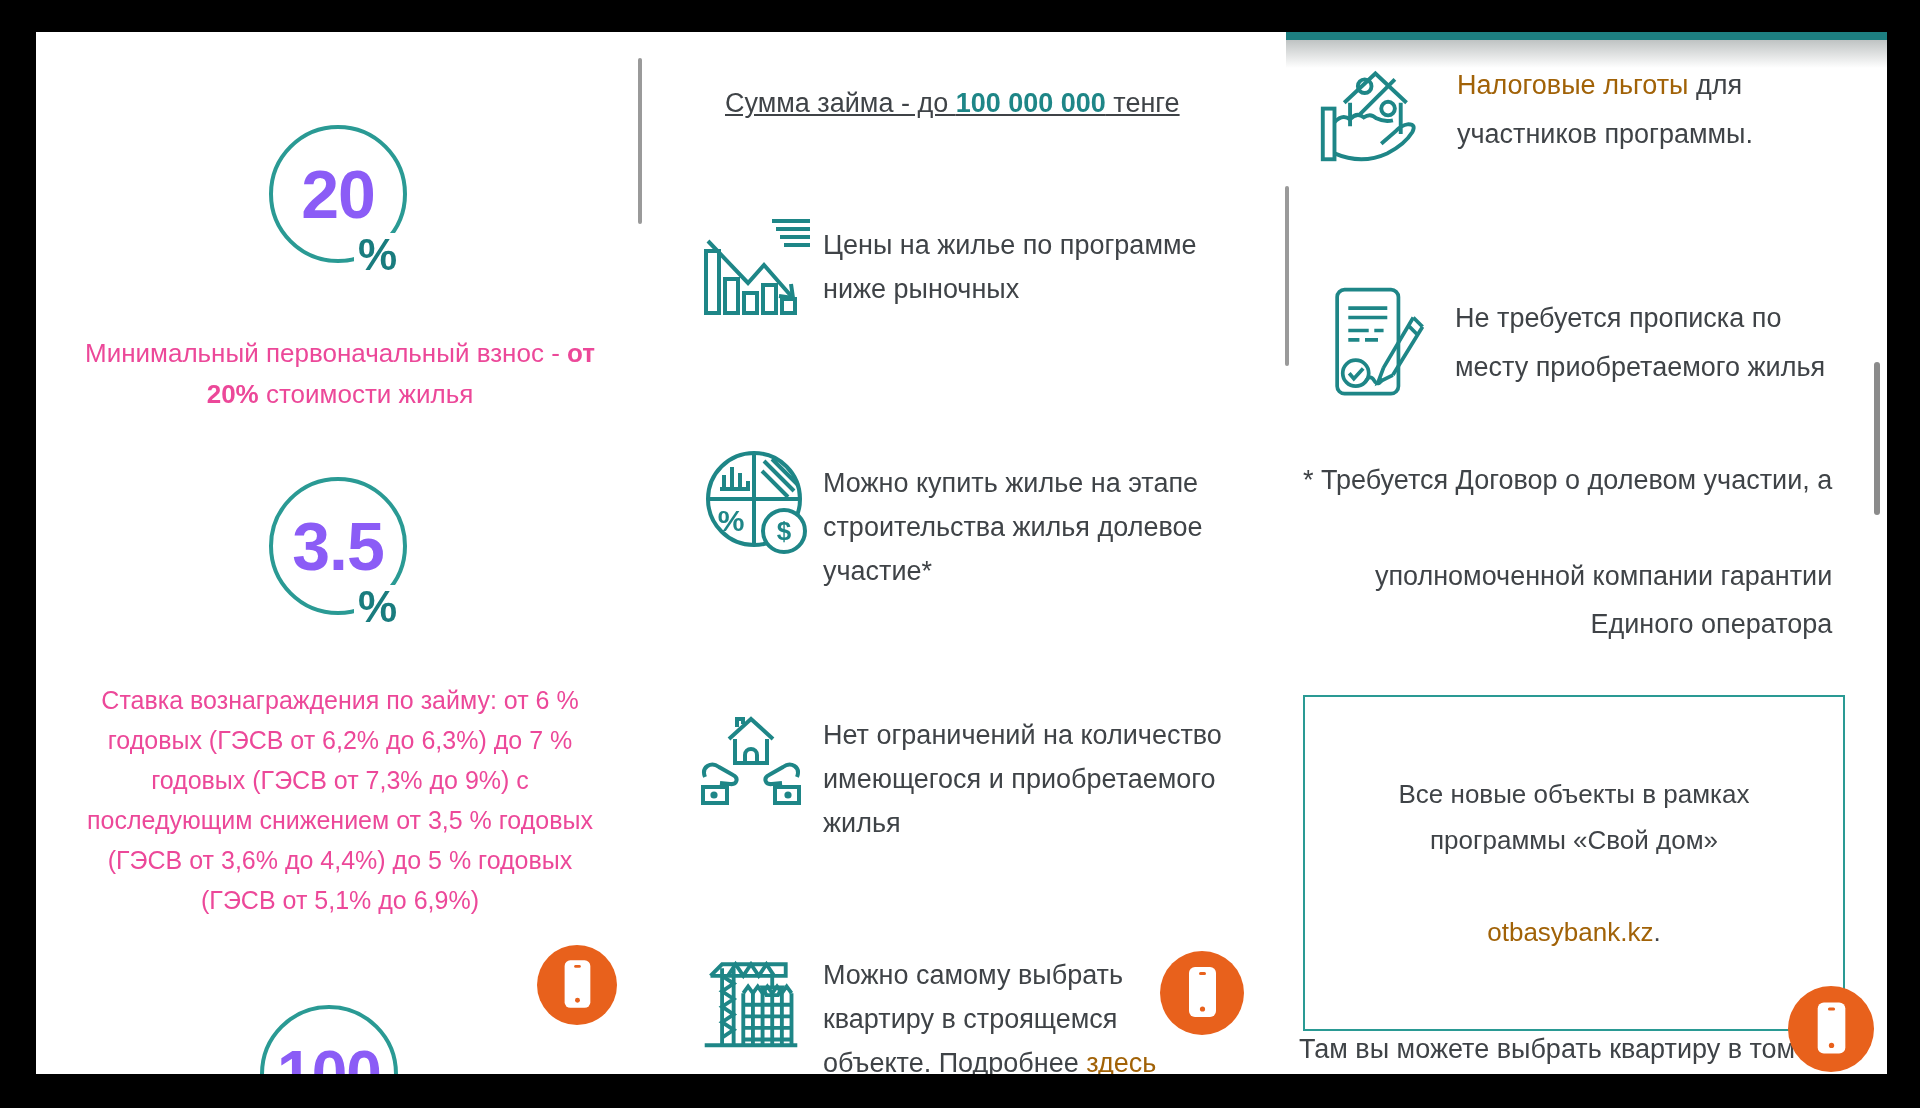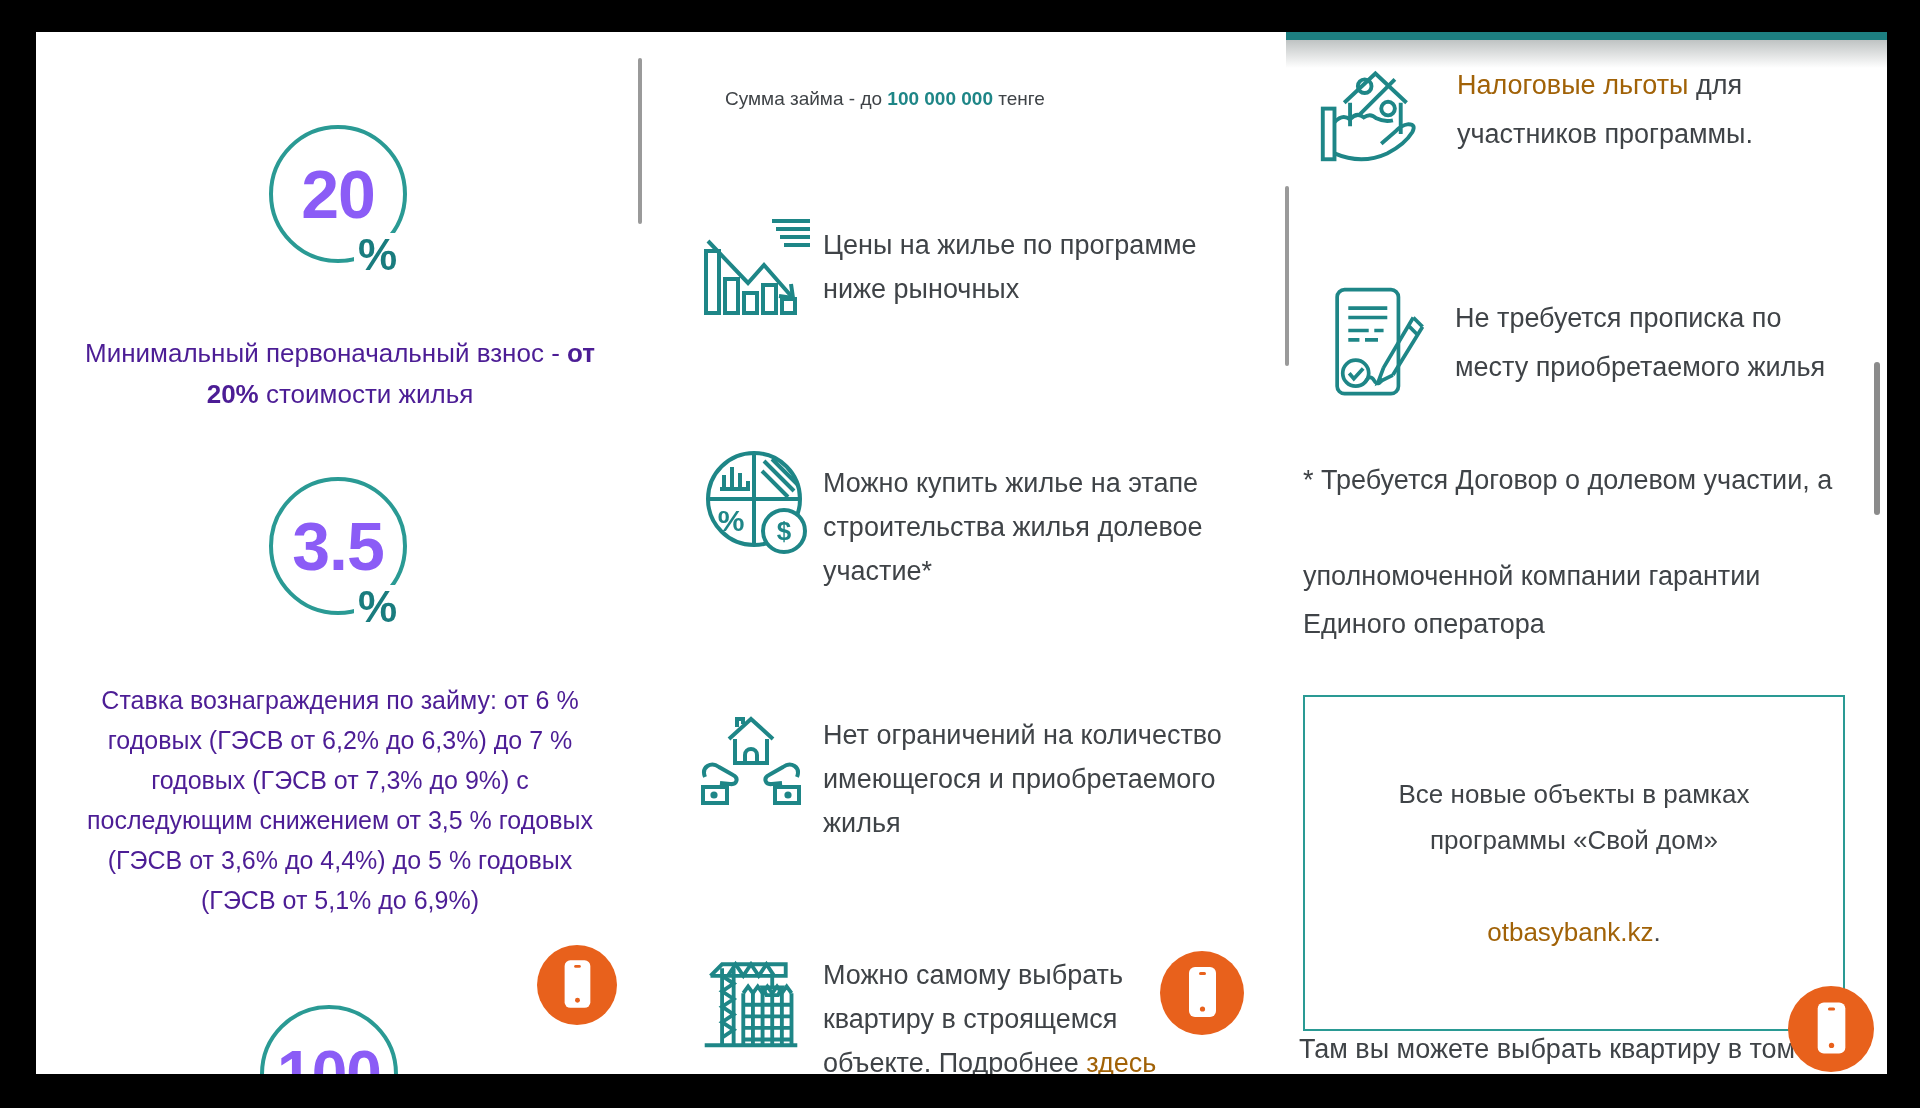--- a/index.html
+++ b/index.html
@@ -21,39 +21,39 @@
   .badge .num{
     color:#8b5cf6;font-weight:bold;font-size:68px;letter-spacing:-1px;
   }
   .badge .pct{
     position:absolute;right:2px;bottom:-18px;background:#fff;
     color:#197c7e;font-weight:bold;font-size:44px;padding:0 4px;line-height:1;
   }
   .badge-100 .num{font-size:64px;}
   .left-par{
     position:absolute;left:6px;width:596px;text-align:center;
-    font-size:25px;line-height:40px;color:#4c1d95;
+    font-size:25px;line-height:40px;color:#ec4899;
   }
   .minpay{top:301px;font-size:26px;line-height:41px;}
   .rates{top:648px;}
   b{font-weight:bold;}
   .teal-link{color:#a16207;cursor:pointer;text-decoration:none;}
   .amount{color:#1e8687;font-weight:bold;}
 
   .heading{
-    position:absolute;left:689px;top:56px;font-size:19px;color:#3f4347;
+    position:absolute;left:689px;top:56px;font-size:27px;color:#3f4347;text-decoration:underline;
   }
 
   .feature-text{
     position:absolute;left:787px;font-size:27px;line-height:44px;color:#3f4347;
   }
   .right-text{
     position:absolute;font-size:27px;line-height:49px;color:#3f4347;
   }
-  .note{line-height:48px;}
+  .note{line-height:48px;text-align:right;}
 
   
   .vdivider{position:absolute;width:4px;background:#9a9a9a;border-radius:2px;}
   .scroll-thumb{position:absolute;width:6px;height:153px;background:#8b8b8b;border-radius:3px;}
   .top-bar{position:absolute;left:1250px;top:0;width:601px;height:8px;background:#1d7f81;}
   .top-shadow{
     position:absolute;left:1250px;top:8px;width:601px;height:28px;
     background:linear-gradient(to bottom,#bfc3c3,rgba(255,255,255,0));
   }
 

